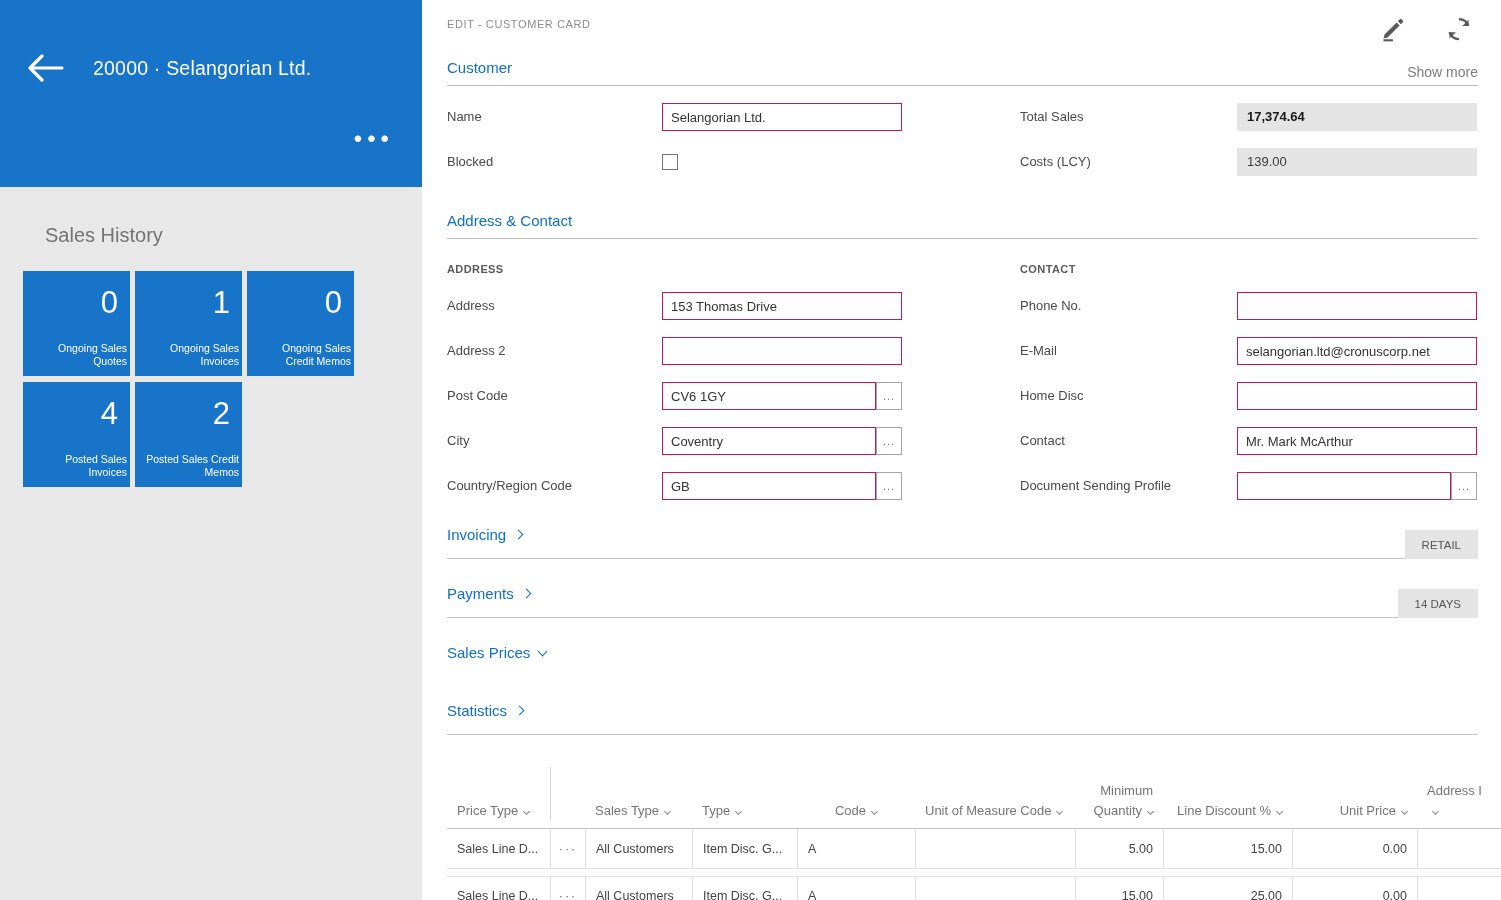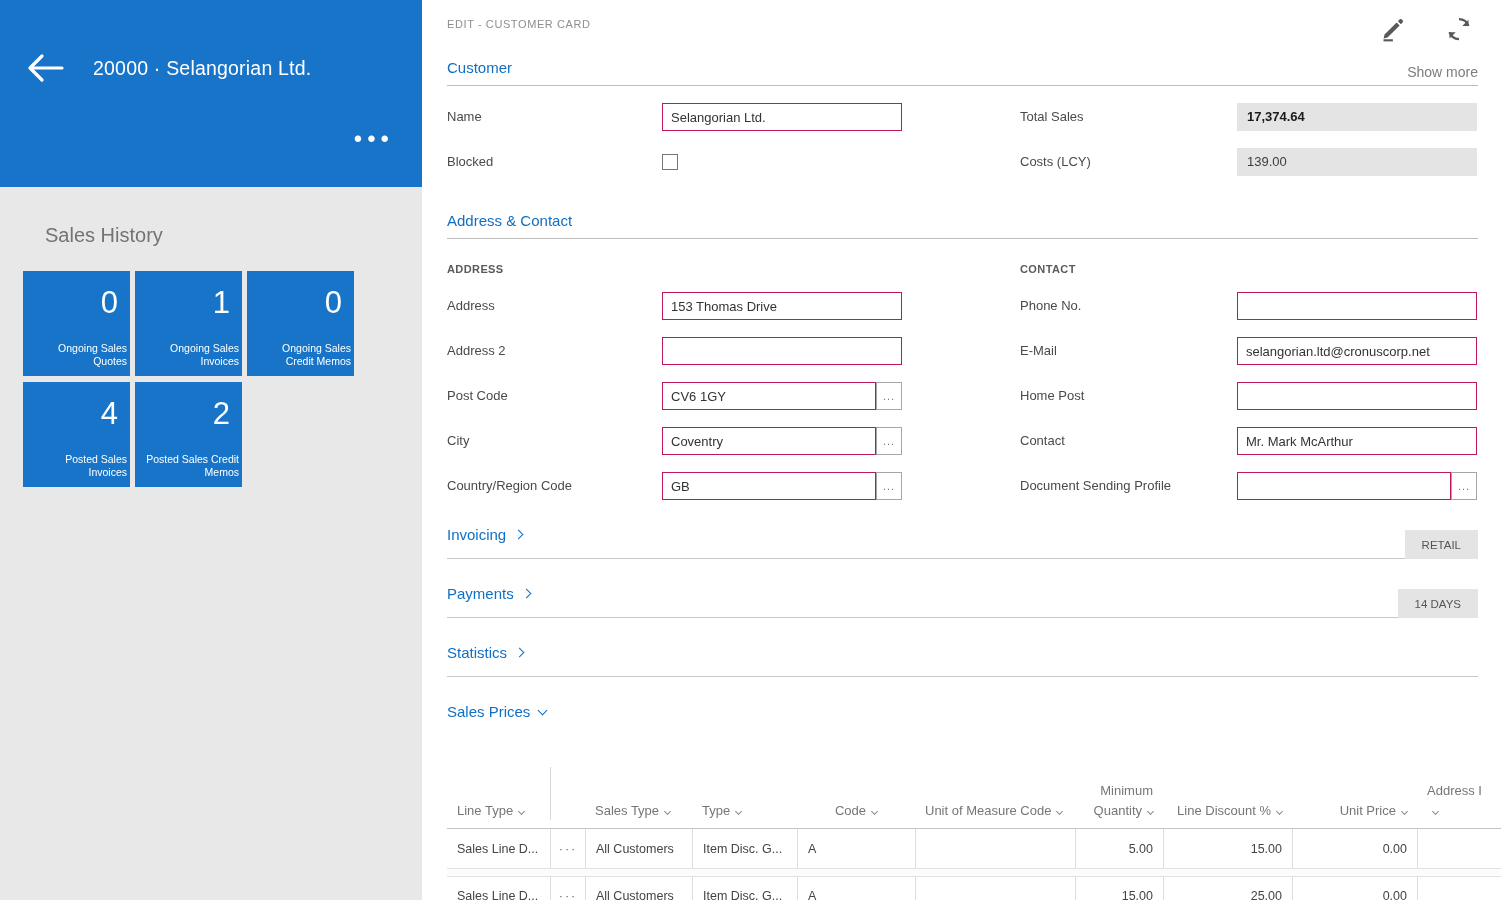--- a/index.html
+++ b/index.html
@@ -191,21 +191,21 @@
       </div>
     </div>
 
     <div class="frow">
       <div class="flabel">Post Code</div>
       <div class="fctrl">
         <input class="tbox tbox-lookup" type="text" value="CV6 1GY" style="">
         <div class="lookup-btn">...</div>
       </div>
       <div class="fspace"></div>
-      <div class="flabel2">Home Post</div>
+      <div class="flabel2">Home Disc</div>
       <div class="fctrl2">
         <input class="tbox" type="text" value="" style="">
       </div>
     </div>
 
     <div class="frow">
       <div class="flabel">City</div>
       <div class="fctrl">
         <input class="tbox tbox-lookup" type="text" value="Coventry" style="">
         <div class="lookup-btn">...</div>
@@ -240,37 +240,37 @@
     </div>
 
     <div class="acc-row">
       <span class="acc-title">
         <span>Payments</span>
         <span class="chev chev-right"></span>
       </span>
       <span class="badge">14 DAYS</span>
     </div>
 
+    <div class="acc-row no-line">
+      <span class="acc-title">
+        <span>Sales Prices</span>
+        <span class="chev chev-down"></span>
+      </span>
+    </div>
+
     <div class="acc-row">
       <span class="acc-title">
         <span>Statistics</span>
         <span class="chev chev-right"></span>
       </span>
     </div>
 
-    <div class="acc-row no-line">
-      <span class="acc-title">
-        <span>Sales Prices</span>
-        <span class="chev chev-down"></span>
-      </span>
-    </div>
-
     <div class="sp-table">
       <div class="thead">
-        <div class="th" style="width:103px;"><span>Line Type</span><span class="chev-sort"></span></div>
+        <div class="th" style="width:103px;"><span>Price Type</span><span class="chev-sort"></span></div>
         <div class="th divider" style="width:35px;">
             <span></span>
           </div>
         <div class="th" style="width:107px;"><span>Sales Type</span><span class="chev-sort"></span></div>
         <div class="th" style="width:105px;"><span>Type</span><span class="chev-sort"></span></div>
         <div class="th" style="width:118px; text-align:center;"><span>Code</span><span class="chev-sort"></span></div>
         <div class="th" style="width:160px;"><span>Unit of Measure Code</span><span class="chev-sort"></span></div>
         <div class="th right" style="width:88px;"><span>Minimum Quantity</span><span class="chev-sort"></span></div>
         <div class="th right" style="width:129px;"><span>Line Discount %</span><span class="chev-sort"></span></div>
         <div class="th right" style="width:125px;"><span>Unit Price</span><span class="chev-sort"></span></div>

